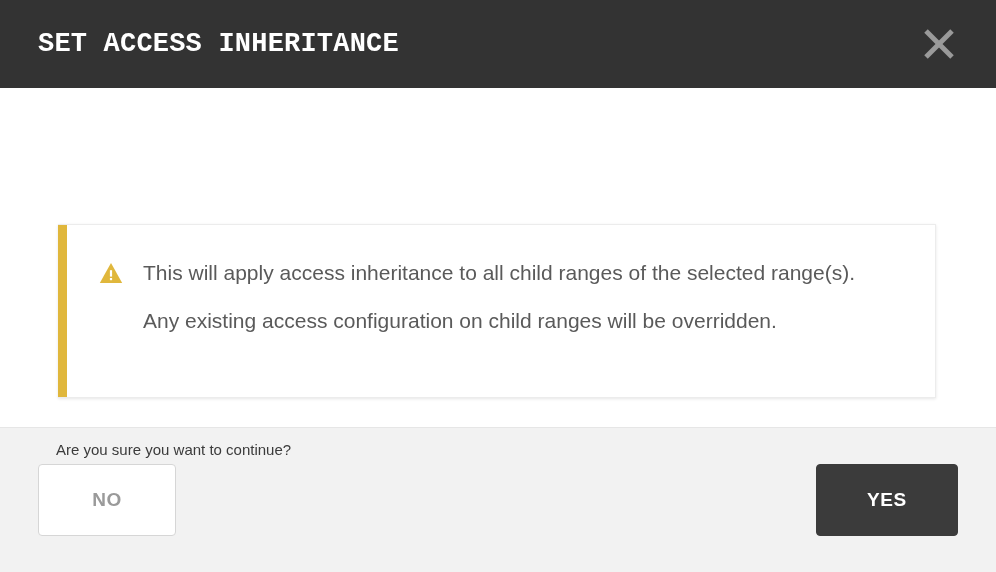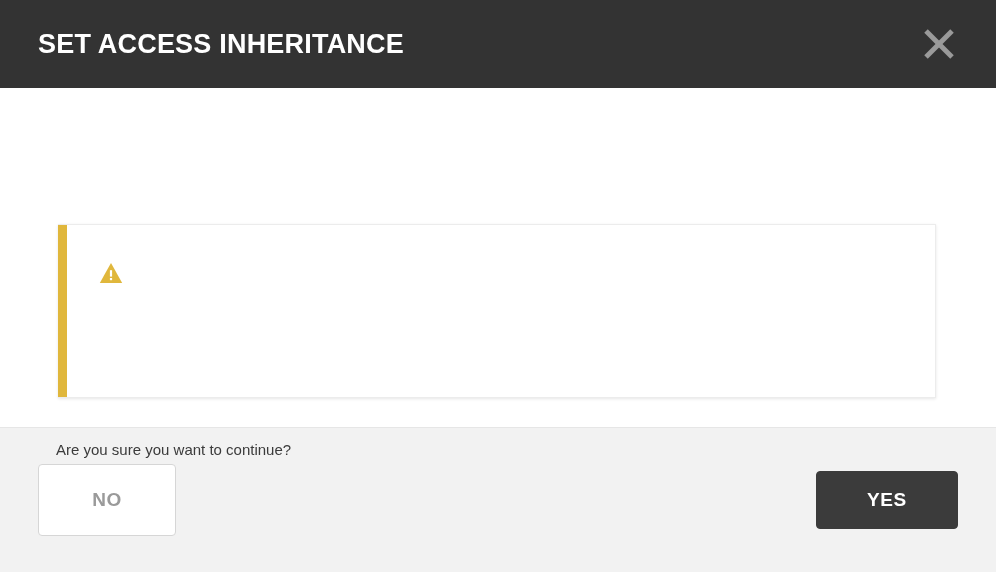--- a/index.html
+++ b/index.html
@@ -26,20 +26,21 @@
   
   .dialog-header {
     height: 88px;
     min-height: 88px;
     background: #333333;
     display: flex;
     align-items: center;
     justify-content: space-between;
     padding: 0 30px 0 38px;
     box-sizing: border-box;
+    font-family: Liberation Mono, monospace;
   }
   .dialog-title {
     color: #ffffff;
     font-size: 27px;
     font-weight: bold;
     letter-spacing: 0.2px;
     line-height: 1;
     white-space: nowrap;
   }
   .close-button {
@@ -142,21 +143,21 @@
   }
   .btn-no {
     width: 138px;
     height: 72px;
     background: #ffffff;
     border: 1px solid #d6d6d6;
     color: #9a9a9a;
   }
   .btn-yes {
     width: 142px;
-    height: 58px;
+    height: 72px;
     background: #3b3b3b;
     border: 1px solid #3b3b3b;
     color: #ffffff;
   }
 </style>
 </head>
 <body>
 
 <div class="dialog">
 
@@ -177,20 +178,21 @@
     <div class="warning-box">
       <div class="warning-accent"></div>
       <div class="warning-inner">
         <span class="warning-icon">
           <svg width="24" height="24" viewBox="0 0 24 22" aria-hidden="true">
             <path d="M12 1 L23.2 21 L0.8 21 Z" fill="#e0b73c"></path>
             <rect x="10.9" y="8.2" width="2.2" height="6.4" fill="#ffffff"></rect>
             <rect x="10.9" y="16.0" width="2.2" height="2.2" fill="#ffffff"></rect>
           </svg>
         </span>
+        <div class="warning-text">This will apply access inheritance to all child ranges of the selected range(s). Any existing access configuration on child ranges will be overridden.</div>
       </div>
     </div>
 
     <div class="confirm-question">Are you sure you want to continue?</div>
 
   </div>
 
   <div class="dialog-footer">
     <button class="btn btn-no">NO</button>
     <button class="btn btn-yes">YES</button>

